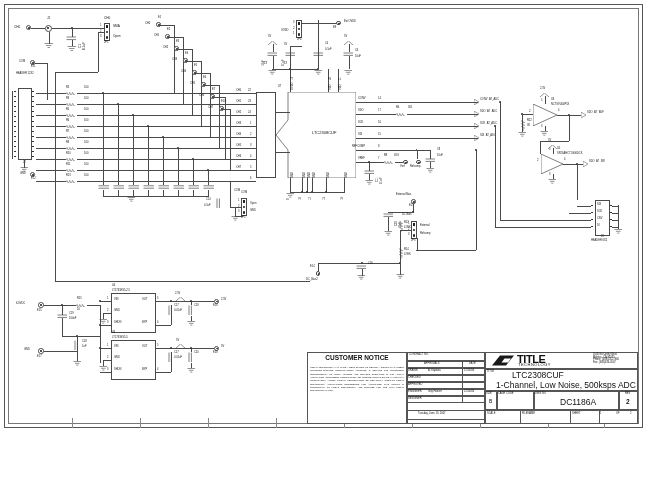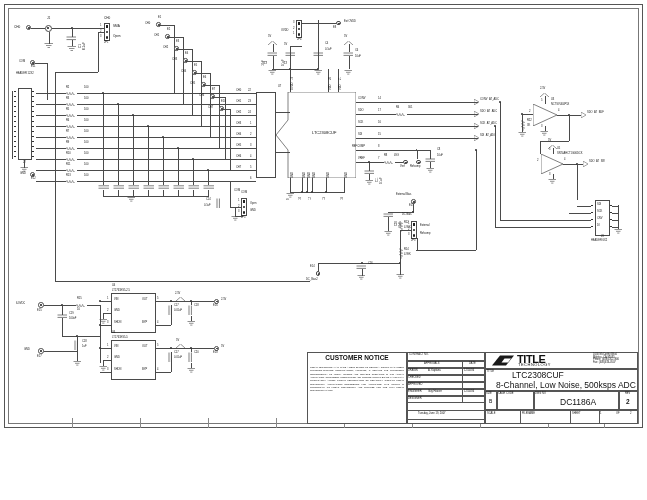--- a/index.html
+++ b/index.html
@@ -1013,21 +1013,21 @@
   <div style="position:absolute;left:593px;top:354px;width:43px;">
     <div class="lbl s2" style="position:relative;left:0;top:0;">1630 McCarthy Blvd.</div>
     <div class="lbl s2" style="position:relative;left:0;top:0;">Milpitas, CA 95035</div>
     <div class="lbl s2" style="position:relative;left:0;top:0;">Phone: (408)432-1900</div>
     <div class="lbl s2" style="position:relative;left:0;top:0;">Fax: (408)434-0507</div>
   </div>
 
   <div class="tbl" style="left:485px;top:369px;width:153px;height:22px;"></div>
   <span class="lbl s2" style="left:487px;top:371px;">TITLE</span>
   <span class="lbl s8" style="left:512px;top:371px;">LTC2308CUF</span>
-  <span class="lbl s8" style="left:496px;top:381px;">8-Channel, Low Noise, 500ksps ADC</span>
+  <span class="lbl s8" style="left:496px;top:381px;">1-Channel, Low Noise, 500ksps ADC</span>
 
   <div class="tbl" style="left:485px;top:391px;width:153px;height:19px;"></div>
   <div class="tbl" style="left:485px;top:391px;width:12px;height:19px;"></div>
   <span class="lbl s2" style="left:486px;top:393px;">SIZE</span>
   <span class="lbl s5" style="left:489px;top:399px;">B</span>
   <div class="tbl" style="left:497px;top:391px;width:37px;height:19px;"></div>
   <span class="lbl s2" style="left:498px;top:393px;">CAGE CODE</span>
   <div class="tbl" style="left:534px;top:391px;width:85px;height:19px;"></div>
   <span class="lbl s2" style="left:535px;top:393px;">DWG NO</span>
   <span class="lbl s8" style="left:560px;top:398px;">DC1186A</span>

